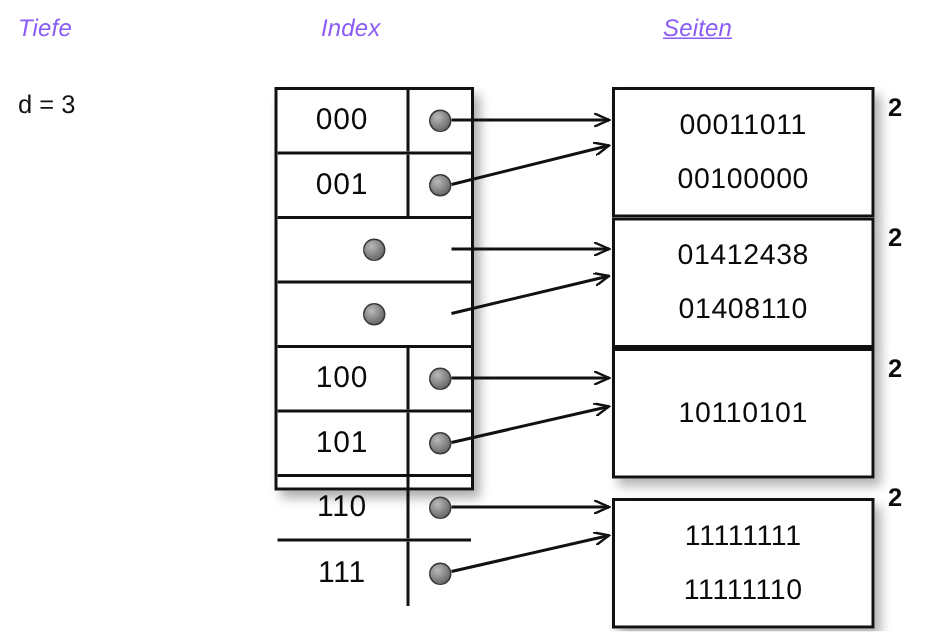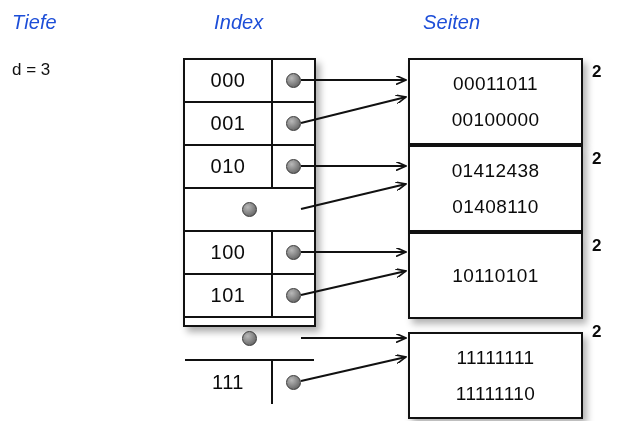--- a/index.html
+++ b/index.html
@@ -14,28 +14,28 @@
     background: #ffffff;
     font-family: "Liberation Sans", sans-serif;
     overflow: hidden;
   }
 
   
   .col-header {
     position: absolute;
     font-style: italic;
     font-weight: 500;
-    font-size: 20px;
-    color: #1d4ed8;
+    font-size: 16px;
+    color: #8b5cf6;
     letter-spacing: 0.1px;
     white-space: nowrap;
   }
   #hdr-tiefe  { left: 12px;  top: 11px; }
   #hdr-index  { left: 214px; top: 11px; }
-  #hdr-seiten { left: 423px; top: 11px; }
+  #hdr-seiten { left: 442px; top: 11px; text-decoration: underline; }
 
   
   #depth-value {
     position: absolute;
     left: 12px;
     top: 60px;
     font-size: 17px;
     color: #111111;
     white-space: nowrap;
   }
@@ -145,21 +145,20 @@
         <span class="ptr-dot"></span>
       </div>
     </div>
     <div class="index-row">
       <div class="index-key">001</div>
       <div class="index-ptr">
         <span class="ptr-dot"></span>
       </div>
     </div>
     <div class="index-row">
-      <div class="index-key">010</div>
       <div class="index-ptr">
         <span class="ptr-dot"></span>
       </div>
     </div>
     <div class="index-row">
       <div class="index-ptr">
         <span class="ptr-dot"></span>
       </div>
     </div>
     <div class="index-row">
@@ -168,20 +167,21 @@
         <span class="ptr-dot"></span>
       </div>
     </div>
     <div class="index-row">
       <div class="index-key">101</div>
       <div class="index-ptr">
         <span class="ptr-dot"></span>
       </div>
     </div>
     <div class="index-row">
+      <div class="index-key">110</div>
       <div class="index-ptr">
         <span class="ptr-dot"></span>
       </div>
     </div>
     <div class="index-row">
       <div class="index-key">111</div>
       <div class="index-ptr">
         <span class="ptr-dot"></span>
       </div>
     </div>

